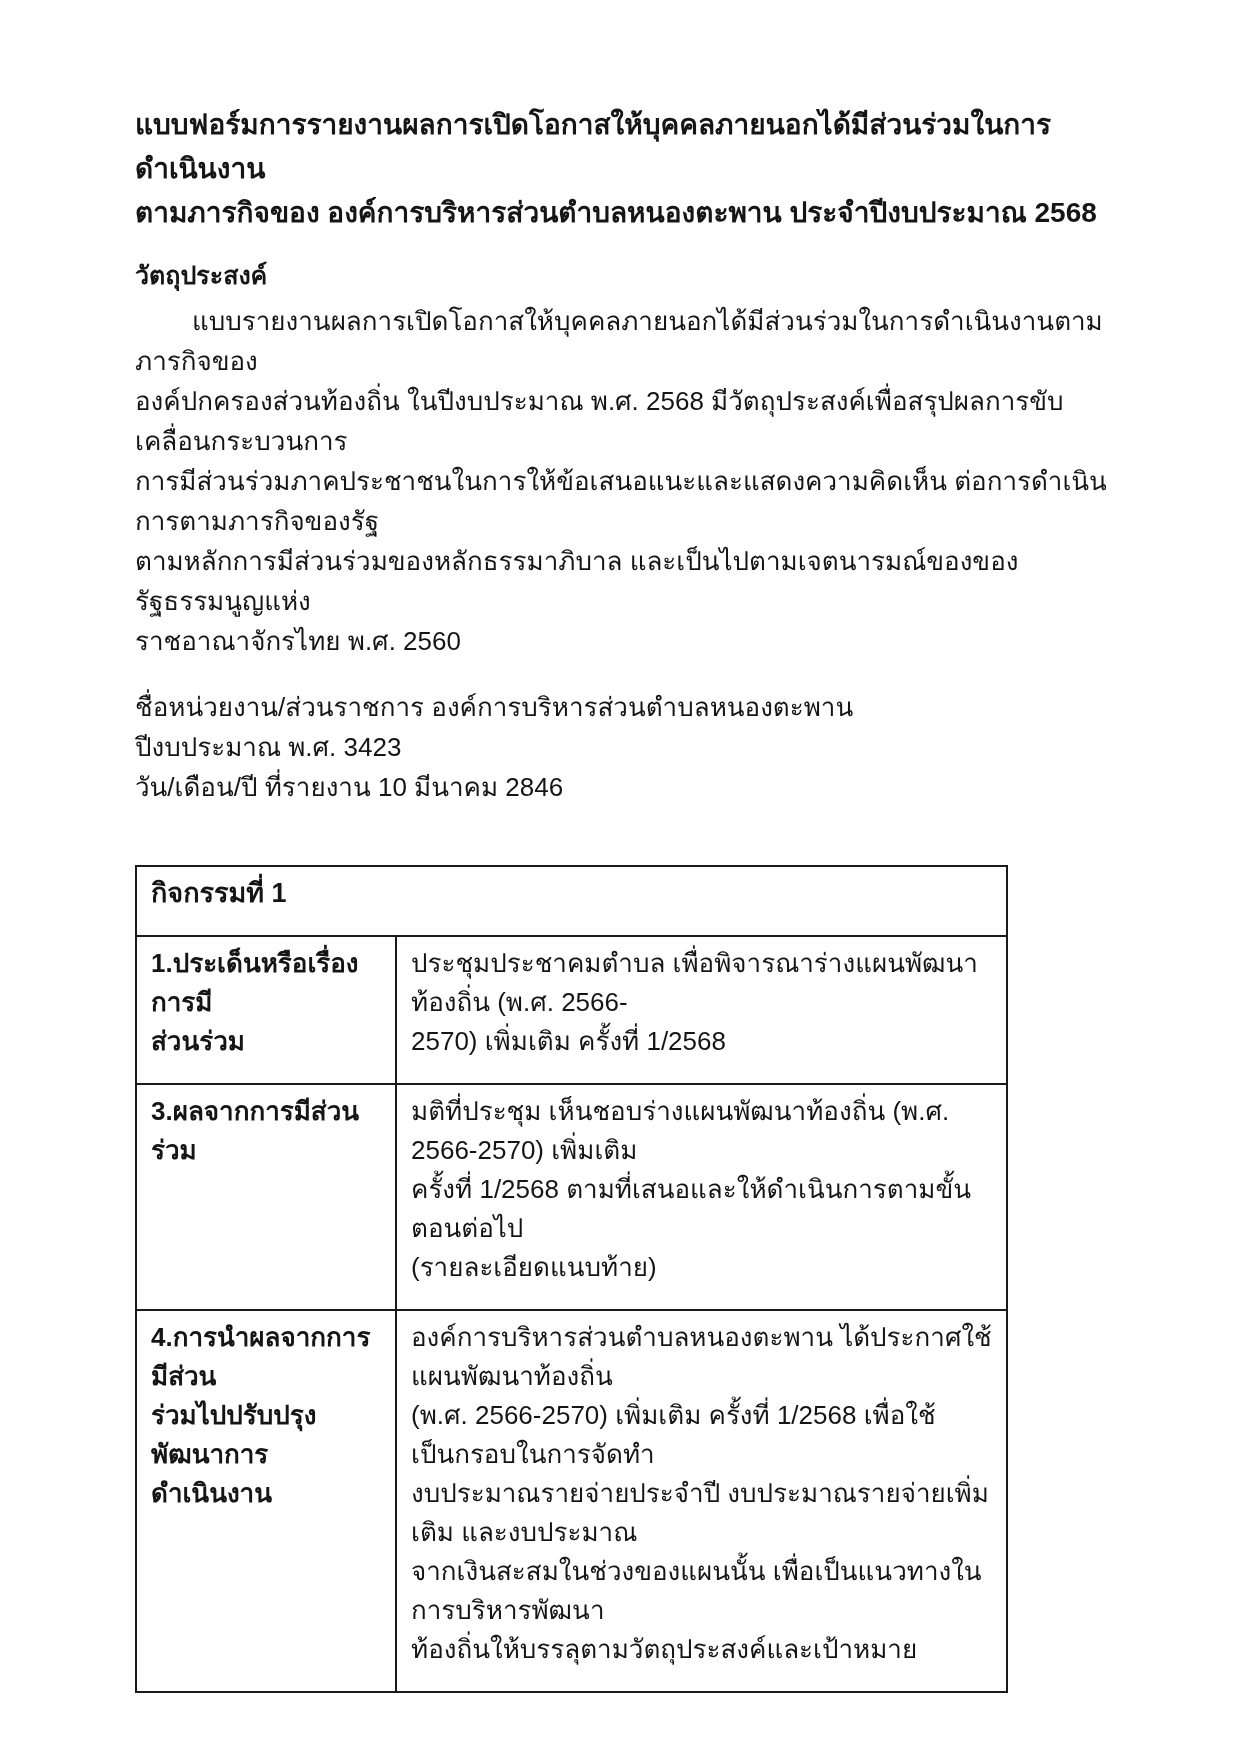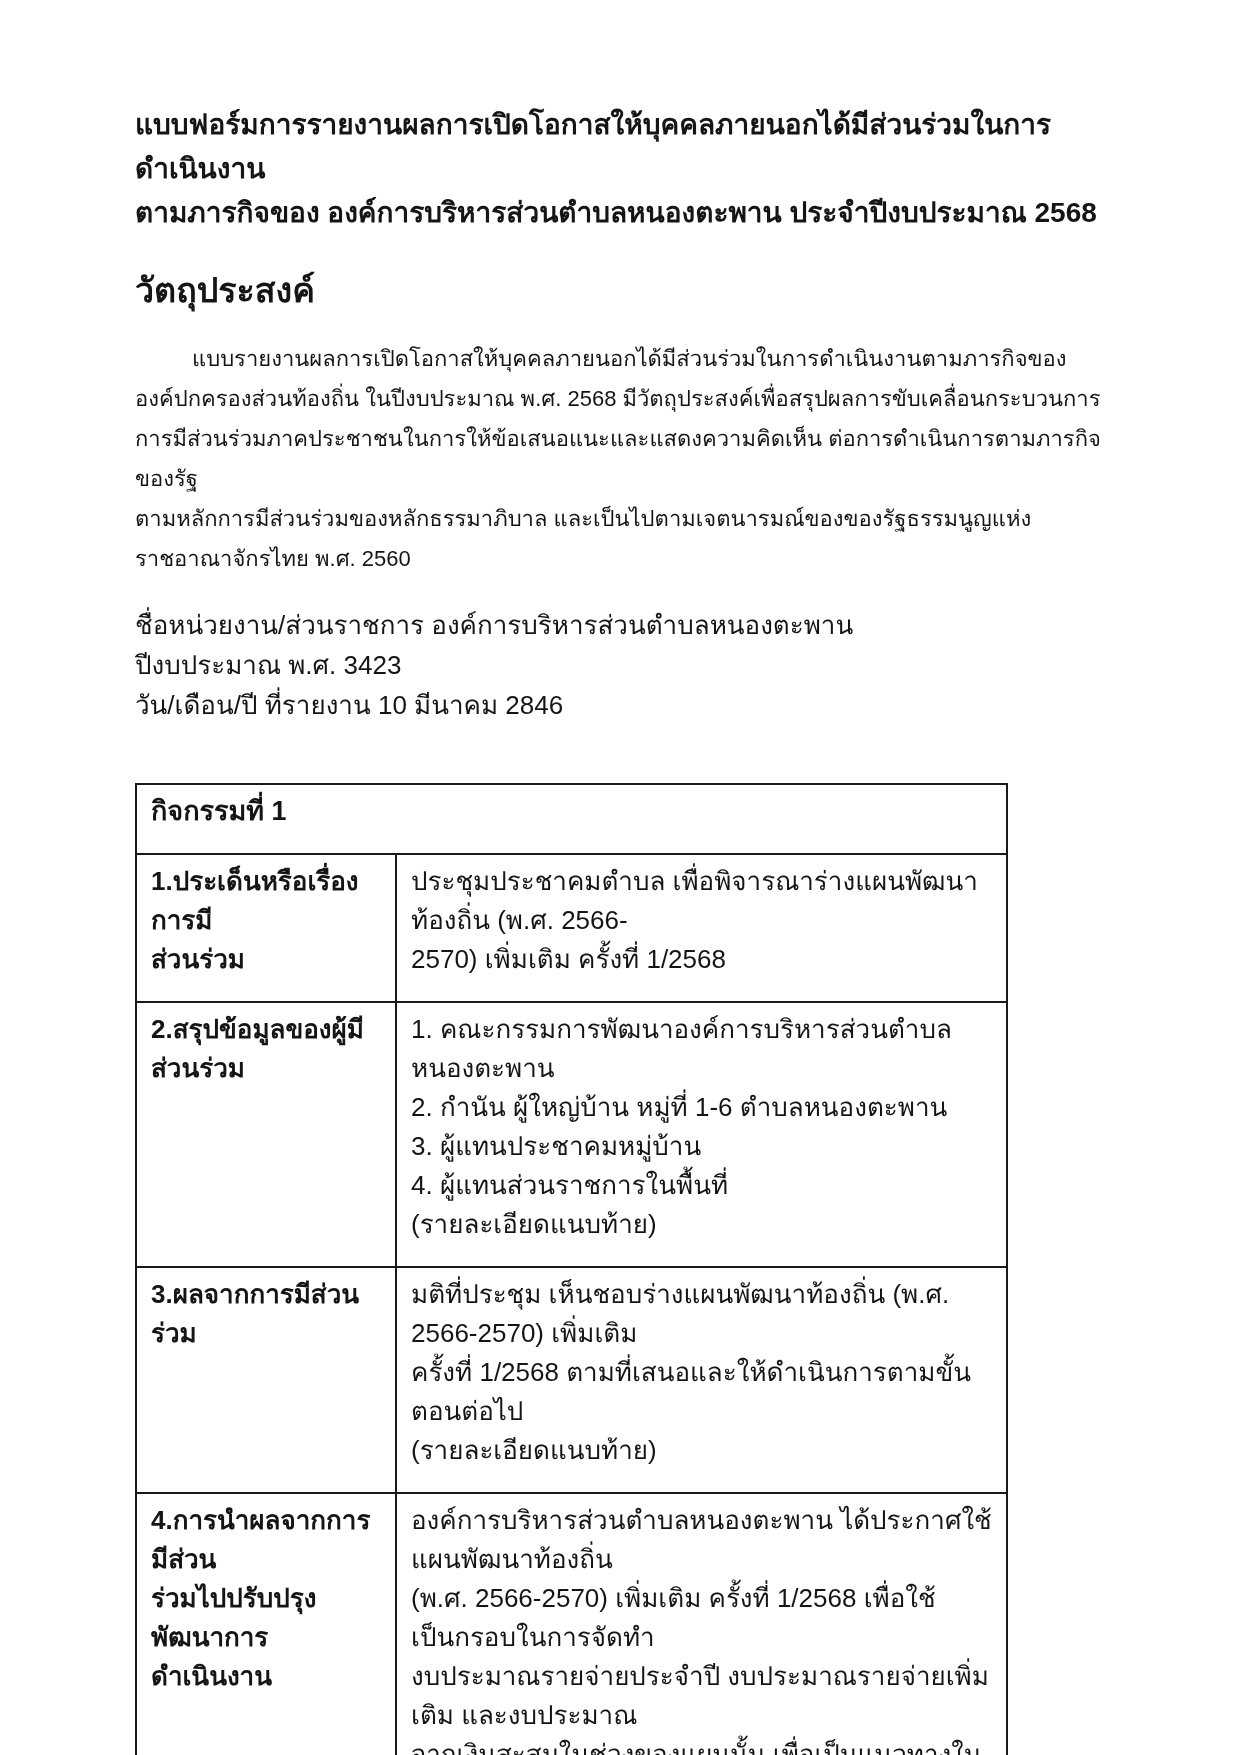--- a/index.html
+++ b/index.html
@@ -17,27 +17,27 @@
     position:absolute; left:135px; top:0; width:978px;
   }
   .doc-title {
     margin-top:103px;
     text-align:left;
     font-weight:bold;
     font-size:28px;
     line-height:44px;
   }
   .obj-heading {
-    margin-top:28px;
+    margin-top:20px;
     font-weight:bold;
-    font-size:34px;
+    font-size:25px;
   }
   .obj-paragraph {
-    margin-top:22px;
-    font-size:22px;
+    margin-top:6px;
+    font-size:26px;
     line-height:40px;
     text-indent:57px;
     white-space:pre-line;
   }
   .info-block {
     margin-top:26px;
     font-size:26px;
     line-height:40px;
   }
   table.activity-table {
@@ -93,28 +93,20 @@
           <tr>
         <td class="tbl-header" colspan="2">กิจกรรมที่ 1</td>
       </tr>
       <tr>
         <td class="row-label">1.ประเด็นหรือเรื่องการมี
 ส่วนร่วม</td>
         <td class="row-value">ประชุมประชาคมตำบล เพื่อพิจารณาร่างแผนพัฒนาท้องถิ่น (พ.ศ. 2566-
 2570) เพิ่มเติม ครั้งที่ 1/2568</td>
       </tr>
       <tr>
-        <td class="row-label">2.สรุปข้อมูลของผู้มีส่วนร่วม</td>
-        <td class="row-value">1. คณะกรรมการพัฒนาองค์การบริหารส่วนตำบลหนองตะพาน
-2. กำนัน ผู้ใหญ่บ้าน หมู่ที่ 1-6 ตำบลหนองตะพาน
-3. ผู้แทนประชาคมหมู่บ้าน
-4. ผู้แทนส่วนราชการในพื้นที่
-(รายละเอียดแนบท้าย)</td>
-      </tr>
-      <tr>
         <td class="row-label">3.ผลจากการมีส่วนร่วม</td>
         <td class="row-value">มติที่ประชุม เห็นชอบร่างแผนพัฒนาท้องถิ่น (พ.ศ. 2566-2570) เพิ่มเติม
 ครั้งที่ 1/2568 ตามที่เสนอและให้ดำเนินการตามขั้นตอนต่อไป
 (รายละเอียดแนบท้าย)</td>
       </tr>
       <tr>
         <td class="row-label">4.การนำผลจากการมีส่วน
 ร่วมไปปรับปรุงพัฒนาการ
 ดำเนินงาน</td>
         <td class="row-value">องค์การบริหารส่วนตำบลหนองตะพาน ได้ประกาศใช้แผนพัฒนาท้องถิ่น

